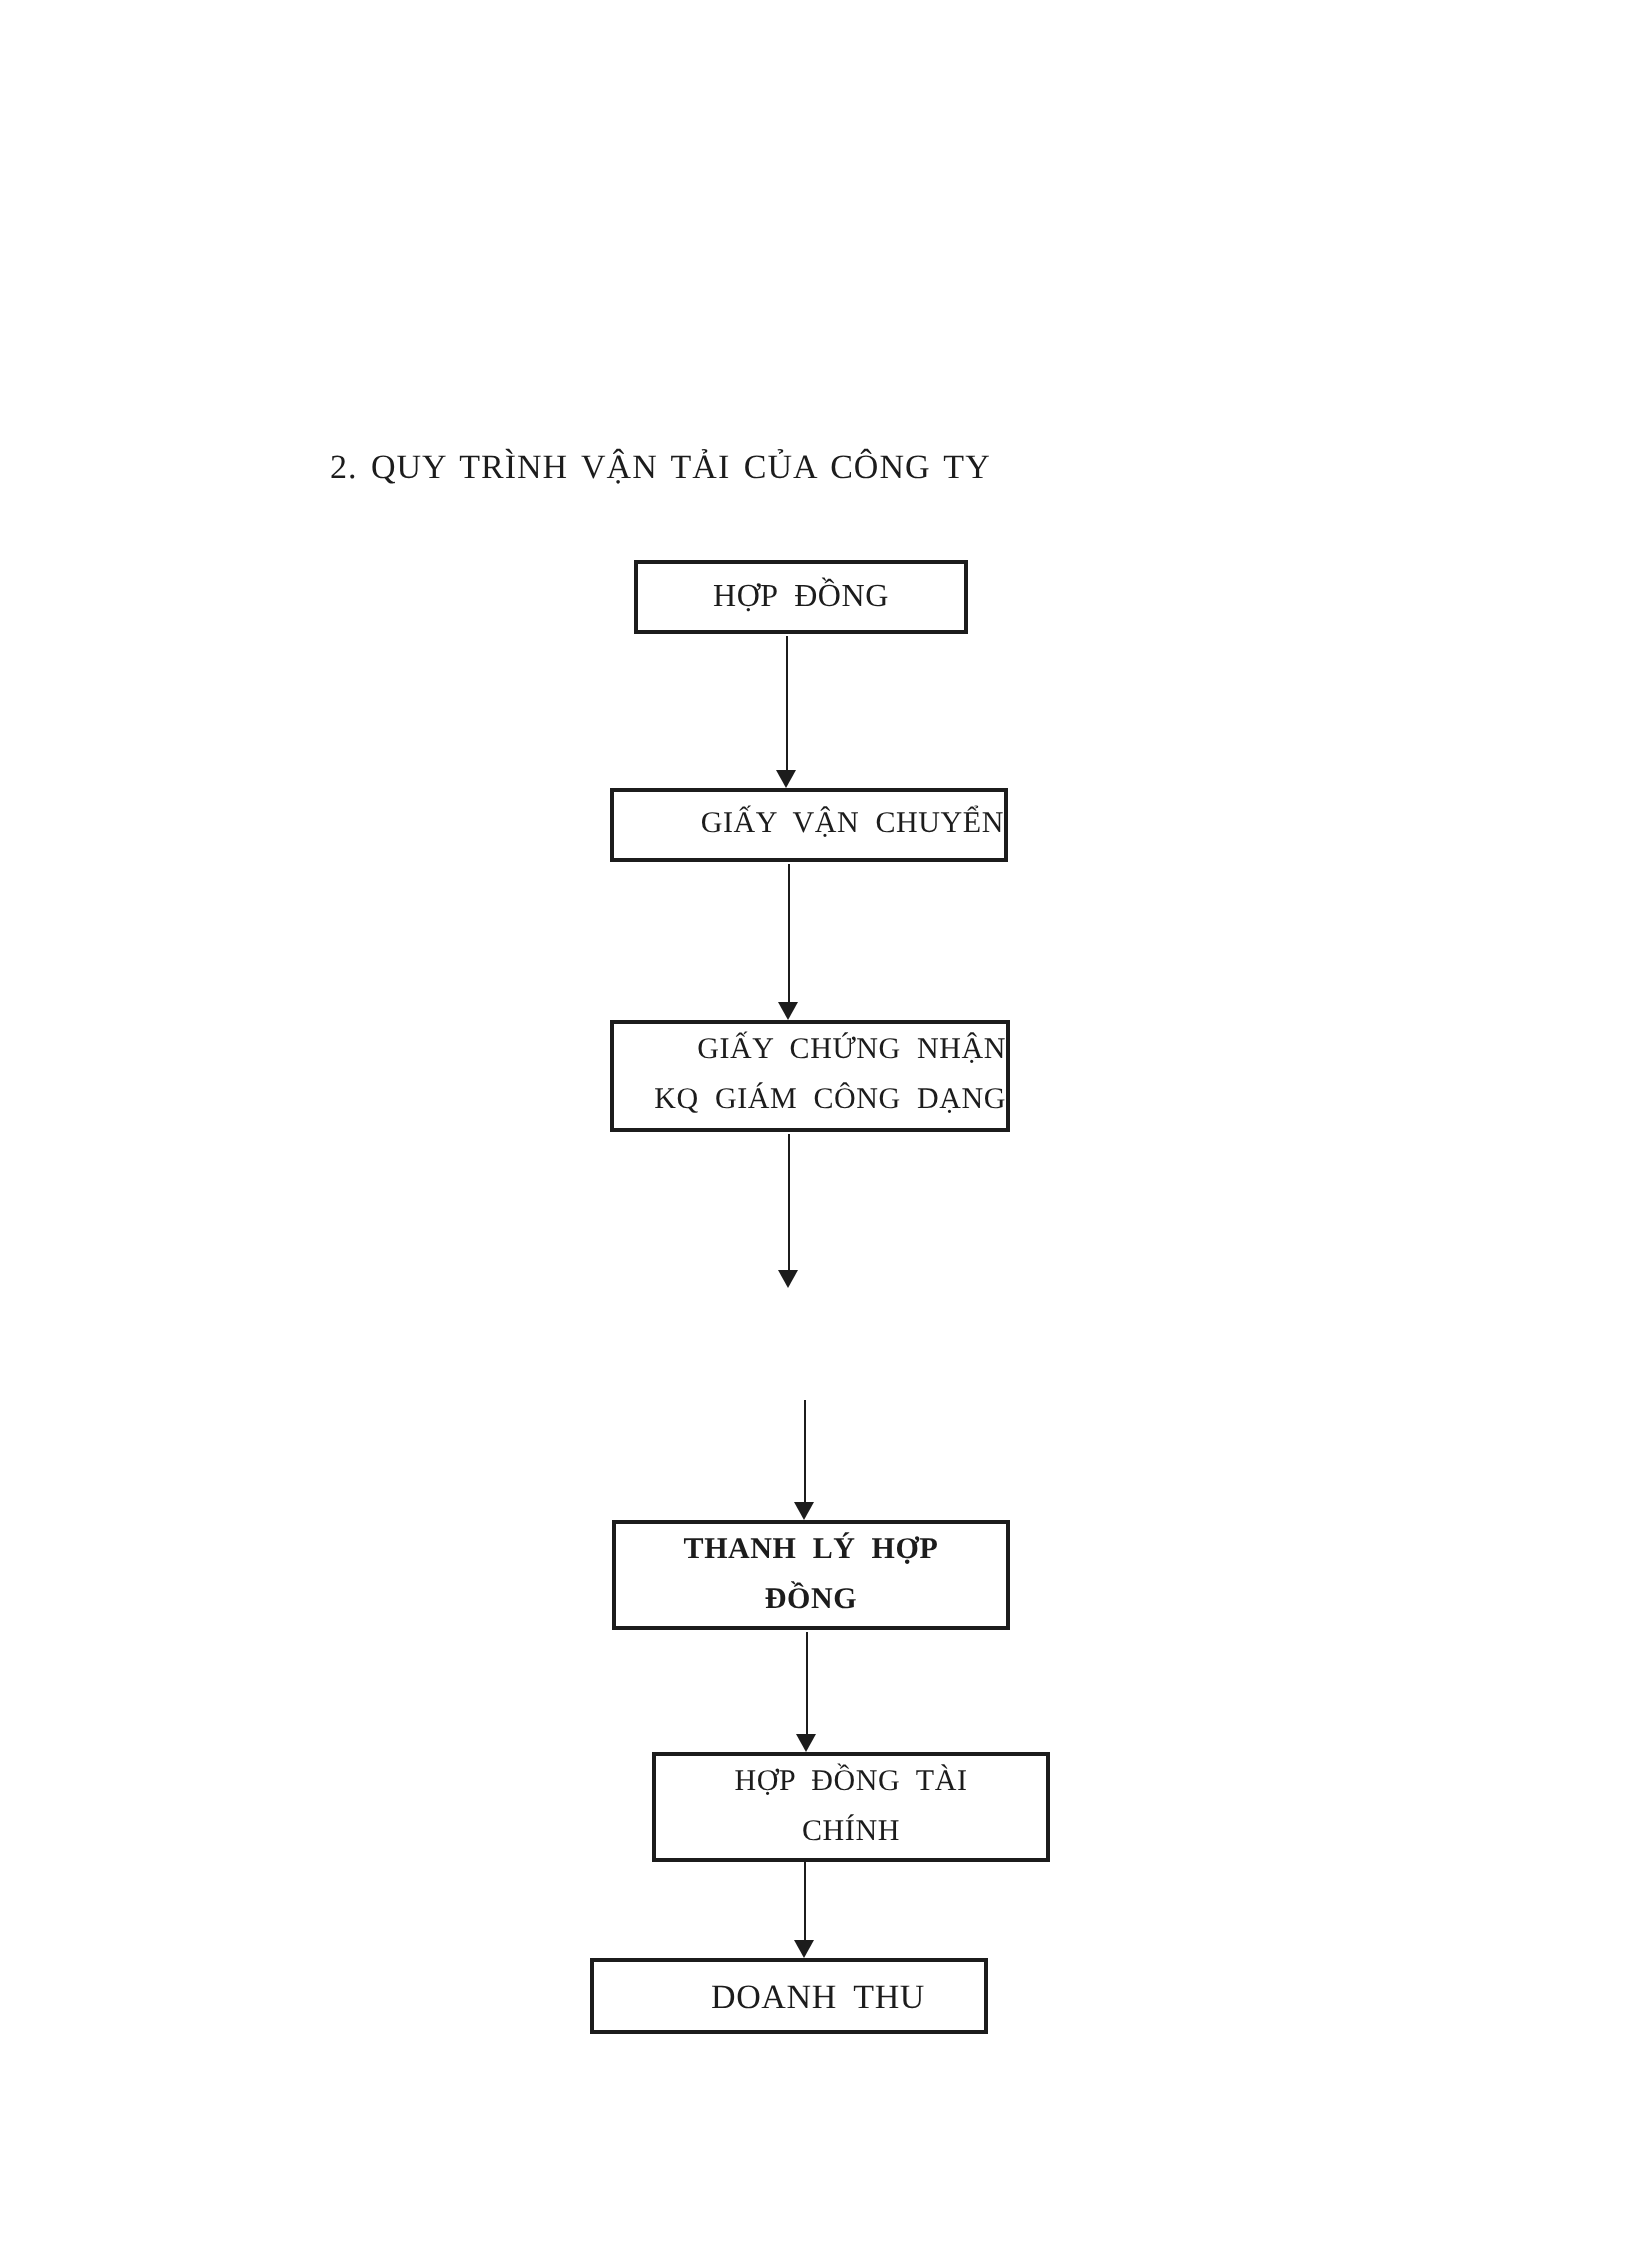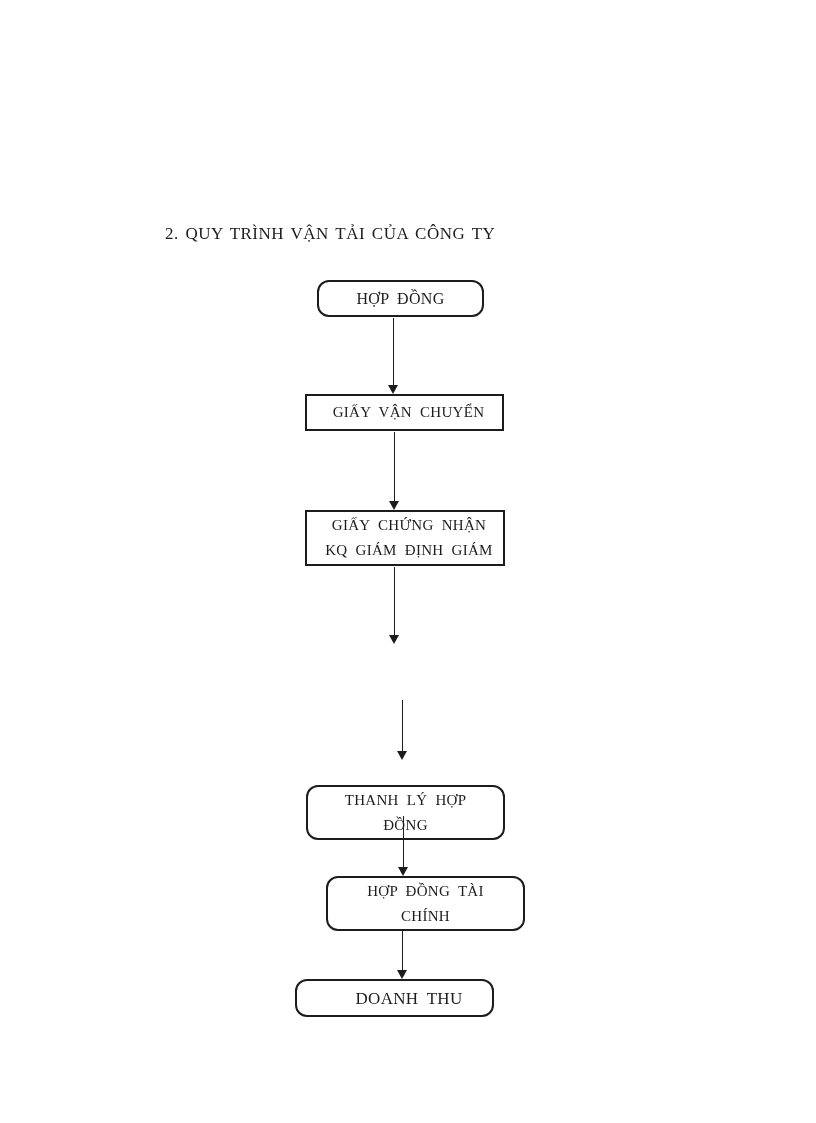--- a/index.html
+++ b/index.html
@@ -38,22 +38,22 @@
     font-size: 15px;
     line-height: 25px;
     letter-spacing: 0.3px;
     word-spacing: 4px;
     color: #1c1c1c;
   }
   .node .node-label {
     white-space: pre-line;
     width: 100%;
   }
-  .node.center { text-align: center; border-radius: 12px; }
-  .node.left   { text-align: center; padding-left: 8px; }
+  .node.center { text-align: center; }
+  .node.left   { text-align: right; padding-left: 8px; }
   .node.big    { font-size: 17px; padding-left: 29px; }
   .arrow {
     position: absolute;
     width: 11px;
   }
   .arrow-line {
     position: absolute;
     left: 4.5px;
     top: 0;
     bottom: 7px;
@@ -91,35 +91,35 @@
     <span class="node-label">GIẤY VẬN CHUYỂN</span>
   </div>
 
   <div class="arrow" style="left:389px; top:432px; height:78px;">
     <span class="arrow-line"></span>
     <span class="arrow-head"></span>
   </div>
 
   <div class="node left" style="left:305px; top:510px; width:200px; height:56px;">
     <span class="node-label">GIẤY CHỨNG NHẬN
-KQ GIÁM ĐỊNH GIÁM</span>
+KQ GIÁM CÔNG DẠNG</span>
   </div>
 
   <div class="arrow" style="left:389px; top:567px; height:77px;">
     <span class="arrow-line"></span>
     <span class="arrow-head"></span>
   </div>
 
 
   <div class="arrow" style="left:397px; top:700px; height:60px;">
     <span class="arrow-line"></span>
     <span class="arrow-head"></span>
   </div>
 
-  <div class="node center" style="left:306px; top:785px; width:199px; height:55px;">
+  <div class="node center" style="left:306px; top:760px; width:199px; height:55px;font-weight:bold;">
     <span class="node-label">THANH LÝ HỢP
 ĐỒNG</span>
   </div>
 
   <div class="arrow" style="left:398px; top:816px; height:60px;">
     <span class="arrow-line"></span>
     <span class="arrow-head"></span>
   </div>
 
   <div class="node center" style="left:306px; top:876px; width:199px; height:55px;margin-left:20px;">

